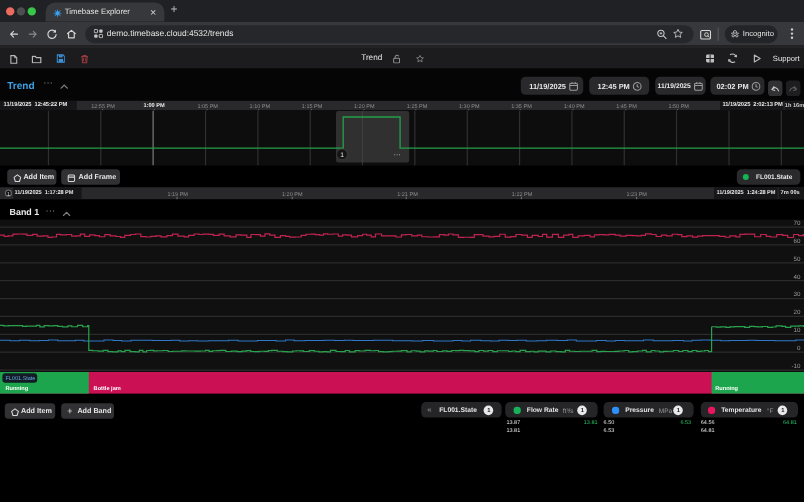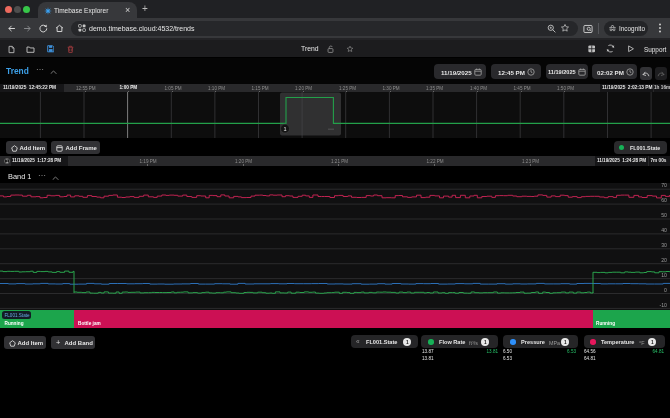--- a/index.html
+++ b/index.html
@@ -253,21 +253,21 @@
   <div class="abs" style="left:331px;top:158.5px;font-size:4.6px;color:#8e8e8e;">1:21 PM</div>
   <div class="abs" style="left:426.5px;top:158.5px;font-size:4.6px;color:#8e8e8e;">1:22 PM</div>
   <div class="abs" style="left:522px;top:158.5px;font-size:4.6px;color:#8e8e8e;">1:23 PM</div>
 
   <div class="abs" style="left:146.8px;top:164px;width:1px;height:2px;background:#6a6a6a;"></div>
     <div class="abs" style="left:242.5px;top:164px;width:1px;height:2px;background:#6a6a6a;"></div>
     <div class="abs" style="left:338.3px;top:164px;width:1px;height:2px;background:#6a6a6a;"></div>
     <div class="abs" style="left:434.0px;top:164px;width:1px;height:2px;background:#6a6a6a;"></div>
     <div class="abs" style="left:529.8px;top:164px;width:1px;height:2px;background:#6a6a6a;"></div>
 
-  <div class="abs" style="left:8px;top:172px;font-size:7.4px;font-weight:normal;color:#eaeaea;text-align:center;">Band 1</div>
+  <div class="abs" style="left:8px;top:172px;font-size:7.4px;font-weight:bold;color:#eaeaea;text-align:center;">Band 1</div>
   <div class="abs" style="left:38px;top:170.5px;font-size:8px;color:#8f8f8f;">⋯</div>
   <svg class="abs" style="left:52px;top:175.5px;" width="7" height="4.5" viewBox="0 0 8 5">
     <path d="M1 4 L4 1 L7 4" stroke="#7e7e7e" stroke-width="1.1" fill="none" stroke-linecap="round"></path>
   </svg>
 
   <svg class="abs" style="left:0;top:183px;background:#101011;" width="670" height="127" viewBox="0 0 670 127">
     <line x1="0" y1="6.2" x2="670" y2="6.2" stroke="#2b2b2d" stroke-width="1"></line>
       <line x1="0" y1="21.1" x2="670" y2="21.1" stroke="#2b2b2d" stroke-width="1"></line>
       <line x1="0" y1="36.0" x2="670" y2="36.0" stroke="#2b2b2d" stroke-width="1"></line>
       <line x1="0" y1="50.9" x2="670" y2="50.9" stroke="#2b2b2d" stroke-width="1"></line>

